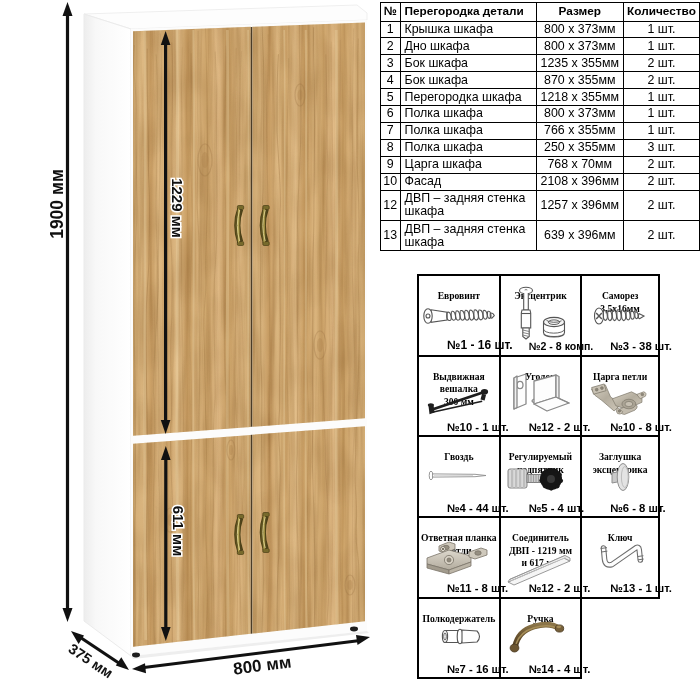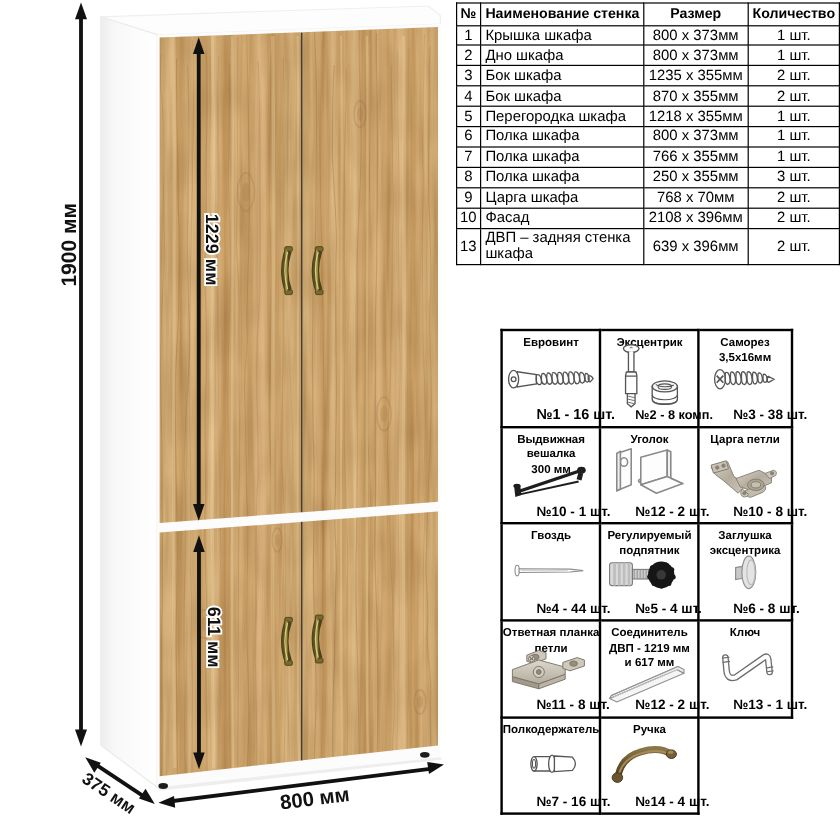--- a/index.html
+++ b/index.html
@@ -10,21 +10,21 @@
   font-size:12.4px;color:#000;}
 #tbl td{border:1.6px solid #000;padding:0 2px 0 4px;line-height:13px;
   vertical-align:middle;height:15.9px;white-space:nowrap;}
 #tbl tr.tall td{white-space:normal;height:29.4px;}
 #tbl .c{text-align:center;padding:0 1px;}
 #tbl .hd td{font-weight:bold;font-size:11.8px;}
 #grid{position:absolute;left:417px;top:274px;border-collapse:collapse;color:#000;}
 #grid td{border:2px solid #000;padding:0;vertical-align:top;text-align:center;}
 #grid td.empty{border:none;}
 .cell{position:relative;width:100%;height:78.7px;}
-.ct{font-weight:bold;font-size:9.6px;line-height:12.6px;padding-top:4px;}
+.ct{font-weight:bold;font-size:9.6px;line-height:12.6px;padding-top:14px;font-family:Liberation Serif, serif;}
 .cn{position:absolute;bottom:2.5px;left:0;right:0;font-weight:bold;font-size:11.3px;white-space:nowrap;padding-left:28px;}
 .ci{position:absolute;left:0;right:0;top:0;bottom:0;}
 .ci svg{position:absolute;left:0;top:0;}
 </style>
 </head>
 <body>
 <div id="page">
 
 <svg id="cab" width="700" height="700" viewBox="0 0 700 700">
  <defs>
@@ -194,21 +194,21 @@
 <table id="tbl">
  <colgroup>
         <col style="width:19.5px">
         <col style="width:136px">
         <col style="width:87.5px">
         <col style="width:76px">
       </colgroup>
  <tbody>
         <tr class="hd" style="height:18.6px">
           <td class="c">№</td>
-          <td>Наименование стенка</td>
+          <td>Перегородка детали</td>
           <td class="c">Размер</td>
           <td class="c">Количество</td>
         </tr>
  <tr>
           <td class="c">1</td>
           <td>Крышка шкафа</td>
           <td class="c">800 х 373мм</td>
           <td class="c">1 шт.</td>
         </tr>
  <tr>
@@ -256,20 +256,26 @@
  <tr>
           <td class="c">9</td>
           <td>Царга шкафа</td>
           <td class="c">768 х 70мм</td>
           <td class="c">2 шт.</td>
         </tr>
  <tr>
           <td class="c">10</td>
           <td>Фасад</td>
           <td class="c">2108 х 396мм</td>
+          <td class="c">2 шт.</td>
+        </tr>
+ <tr class="tall">
+          <td class="c">12</td>
+          <td>ДВП – задняя стенка шкафа</td>
+          <td class="c">1257 х 396мм</td>
           <td class="c">2 шт.</td>
         </tr>
  <tr class="tall">
           <td class="c">13</td>
           <td>ДВП – задняя стенка шкафа</td>
           <td class="c">639 х 396мм</td>
           <td class="c">2 шт.</td>
         </tr>
 </tbody>
     </table>

